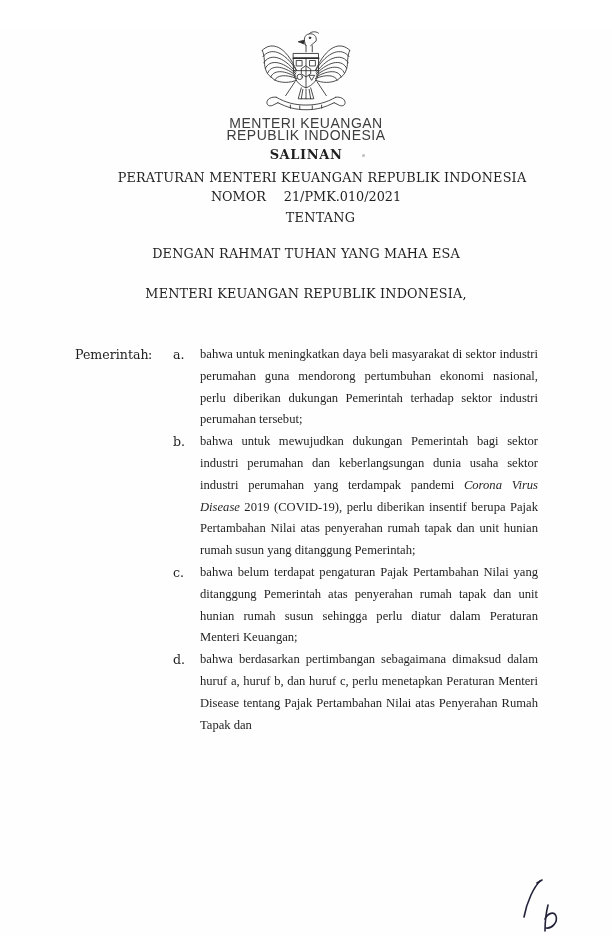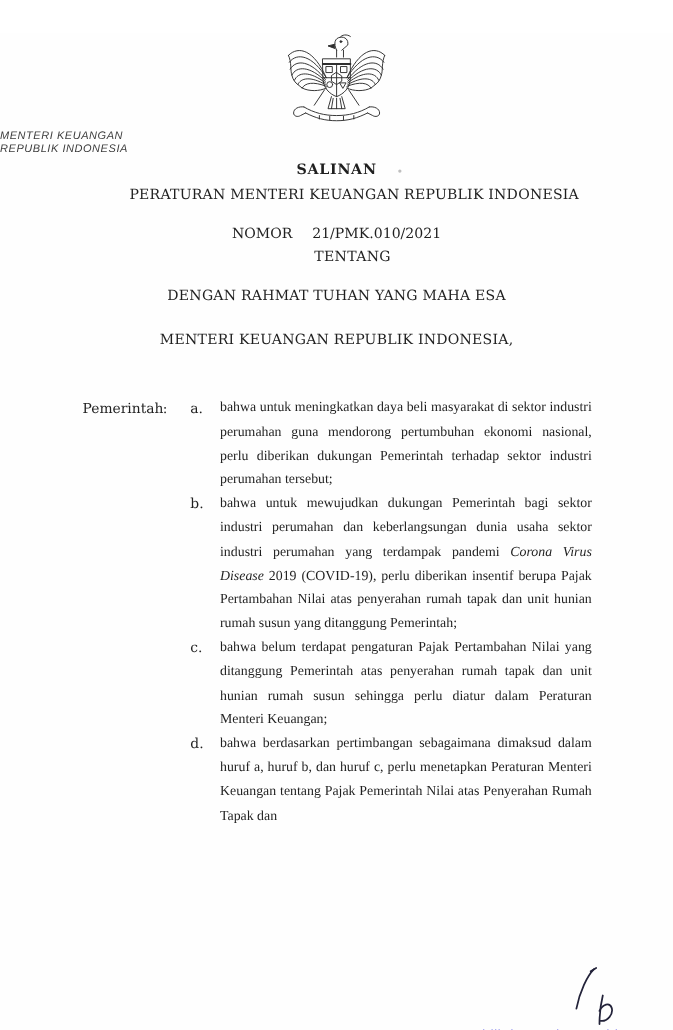--- a/index.html
+++ b/index.html
@@ -2,27 +2,27 @@
 <html><head>
 <meta charset="utf-8">
 <style>
   html,body{margin:0;padding:0;background:#ffffff;}
   body{width:612px;height:936px;overflow:hidden;position:relative;
        font-family:"DejaVu Serif","Liberation Serif",serif;color:#1f1f1f;}
   .page{width:612px;height:936px;position:relative;background:#fefefe;}
 
   
   .emblem{width:96px;height:86px;margin:30px auto 0;display:block;}
-  .ministry{margin-top:2px;
-            font-family:"Liberation Sans",sans-serif;font-size:10px;
-            line-height:11.5px;color:#3d3d3d;letter-spacing:.5px;font-style:italic;}
+  .ministry{text-align:center;margin-top:2px;
+            font-family:"Liberation Sans",sans-serif;font-size:14px;
+            line-height:11.5px;color:#3d3d3d;letter-spacing:.5px;}
   .salinan{text-align:center;margin-top:6px;font-size:13px;font-weight:bold;
            letter-spacing:.6px;}
   .doc-type{text-align:center;margin-top:8px;font-size:12.8px;letter-spacing:.2px;padding-left:32px;}
-  .nomor{text-align:center;margin-top:20px;font-size:12.8px;}
+  .nomor{text-align:center;margin-top:4px;font-size:12.8px;}
   .nomor .num{margin-left:18px;}
   .tentang{text-align:center;margin-top:6px;font-size:12.8px;letter-spacing:.3px;padding-left:29px;}
   .subject{text-align:center;margin-top:6px;font-size:12.8px;line-height:22.4px;
            letter-spacing:.2px;}
   .rahmat{text-align:center;margin-top:21px;font-size:12.8px;letter-spacing:.2px;}
   .issuer{text-align:center;margin-top:25px;font-size:12.8px;letter-spacing:.2px;}
 
   
   .menimbang{display:flex;margin-top:43px;padding:0 74px 0 75px;
              font-size:12.6px;line-height:21.8px;}
@@ -141,21 +141,21 @@
         <p class="m-text"><span>bahwa untuk mewujudkan dukungan Pemerintah bagi sektor industri perumahan dan keberlangsungan dunia usaha sektor industri perumahan yang terdampak pandemi </span><span class="it">Corona Virus Disease</span><span> 2019 (COVID-19), perlu diberikan insentif berupa Pajak Pertambahan Nilai atas penyerahan rumah tapak dan unit hunian rumah susun yang ditanggung Pemerintah;</span></p>
       </div>
 
       <div class="m-item">
         <span class="m-letter">c.</span>
         <p class="m-text">bahwa belum terdapat pengaturan Pajak Pertambahan Nilai yang ditanggung Pemerintah atas penyerahan rumah tapak dan unit hunian rumah susun sehingga perlu diatur dalam Peraturan Menteri Keuangan;</p>
       </div>
 
       <div class="m-item">
         <span class="m-letter">d.</span>
-        <p class="m-text">bahwa berdasarkan pertimbangan sebagaimana dimaksud dalam huruf a, huruf b, dan huruf c, perlu menetapkan Peraturan Menteri Keuangan tentang Pajak Pemerintah Nilai atas Penyerahan Rumah Tapak dan</p>
+        <p class="m-text">bahwa berdasarkan pertimbangan sebagaimana dimaksud dalam huruf a, huruf b, dan huruf c, perlu menetapkan Peraturan Menteri Disease tentang Pajak Pertambahan Nilai atas Penyerahan Rumah Tapak dan</p>
       </div>
 
     </div>
   </section>
 
   <svg class="paraph" viewBox="0 0 50 58" fill="none" stroke="#23233a" stroke-width="1.6" stroke-linecap="round">
     <path d="M26 2 C20 8 13 22 10 38"></path>
     <path d="M23 4 L28 1"></path>
     <path d="M34 26 C32 34 31 44 31 52"></path>
     <path d="M31 40 C34 34 40 32 42 37 C44 43 38 50 32 49"></path>

